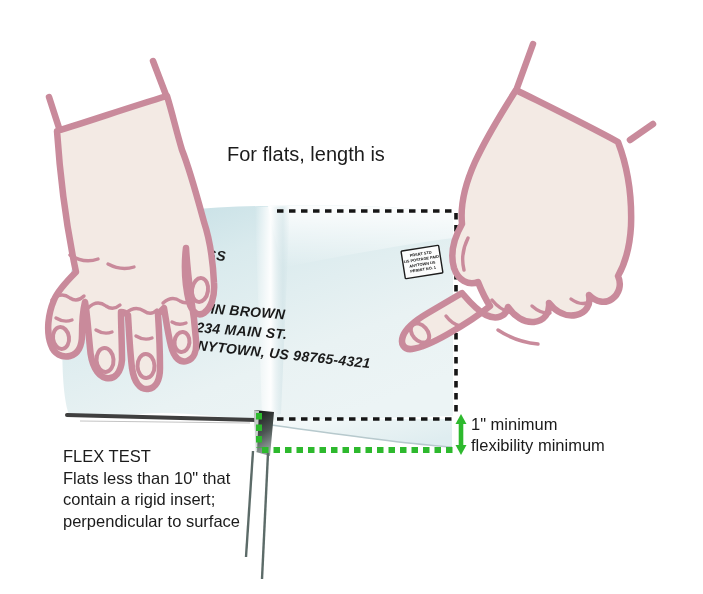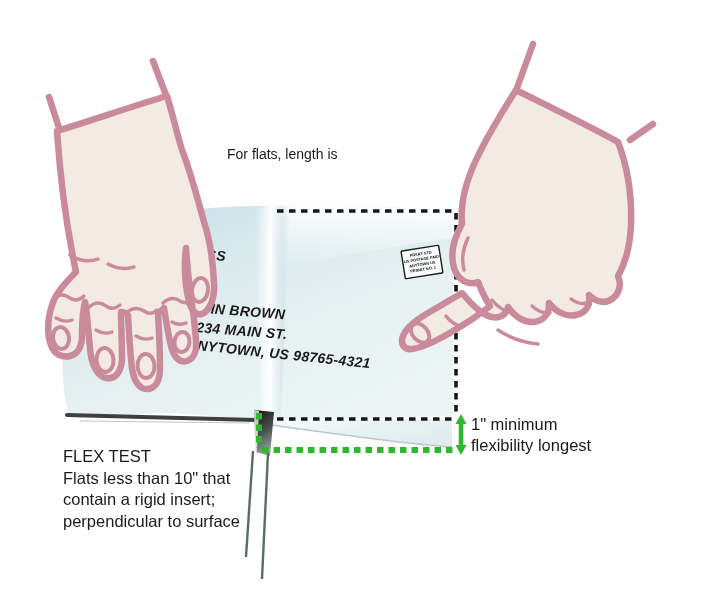--- a/index.html
+++ b/index.html
@@ -8,21 +8,21 @@
     background:#ffffff;
     font-family:"Liberation Sans", sans-serif;
   }
   #stage{position:absolute;left:0;top:0;width:703px;height:594px;}
   svg{position:absolute;left:0;top:0;}
   .label{
     position:absolute;color:#1b1b1b;z-index:5;
     font-family:"Liberation Sans", sans-serif;
     white-space:nowrap;
   }
-  .note-instruction{left:227px;top:143px;font-size:14px;line-height:23.5px;}
+  .note-instruction{left:227px;top:143px;font-size:20px;line-height:23.5px;}
   .note-flexibility{left:471px;top:414px;font-size:16.5px;line-height:21px;}
   .note-flex{left:63px;top:446px;font-size:16.5px;line-height:21.6px;}
   .addr{
     font-style:italic;font-weight:bold;letter-spacing:.3px;
     fill:#1a1a1a;font-family:"Liberation Sans", sans-serif;
   }
   .indicia-txt{
     font-family:"Liberation Sans", sans-serif;font-weight:bold;
     fill:#111;
   }
@@ -208,21 +208,21 @@
     </g>
   </g>
 </svg>
 
 <div class="label note-instruction">
   <div>For flats, length is</div>
 </div>
 
 <div class="label note-flexibility">
   <div>1" minimum</div>
-  <div>flexibility longest</div>
+  <div>flexibility minimum</div>
 </div>
 
 <div class="label note-flex">
   <div>FLEX TEST</div>
   <div>Flats less than 10" that</div>
   <div>contain a rigid insert;</div>
   <div>perpendicular to surface</div>
 </div>
 
 </div>

